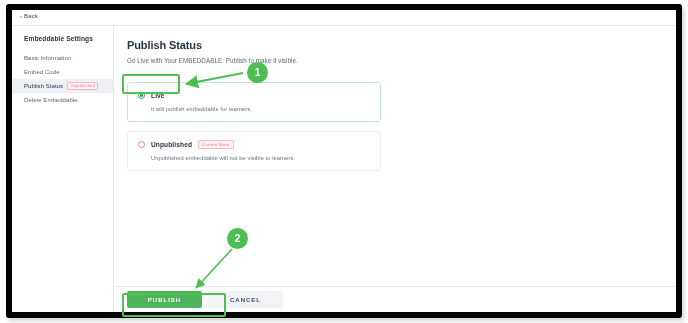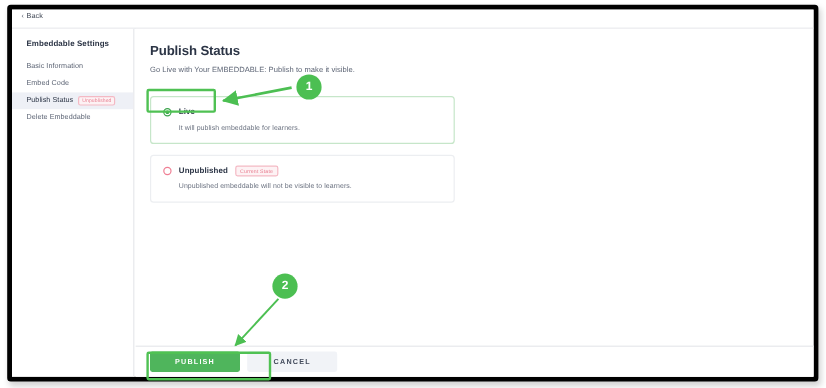--- a/index.html
+++ b/index.html
@@ -12,21 +12,21 @@
     overflow: hidden;
   }
 
   .window-frame {
     position: absolute;
     left: 6px;
     top: 4px;
     width: 676px;
     height: 314px;
     background: #ffffff;
-    border: 4px solid #000000;
+    border: 6px solid #000000;
     border-radius: 3px;
     box-shadow: 2px 3px 5px rgba(0,0,0,0.18);
     overflow: hidden;
   }
 
   
   .topbar {
     position: absolute;
     left: 0; top: 0;
     width: 100%;

